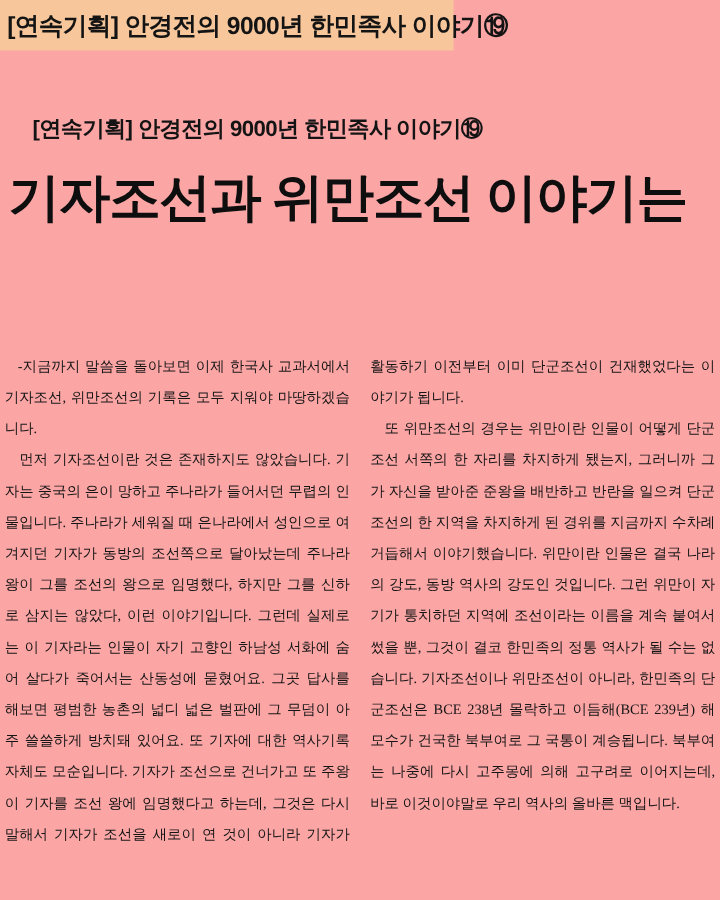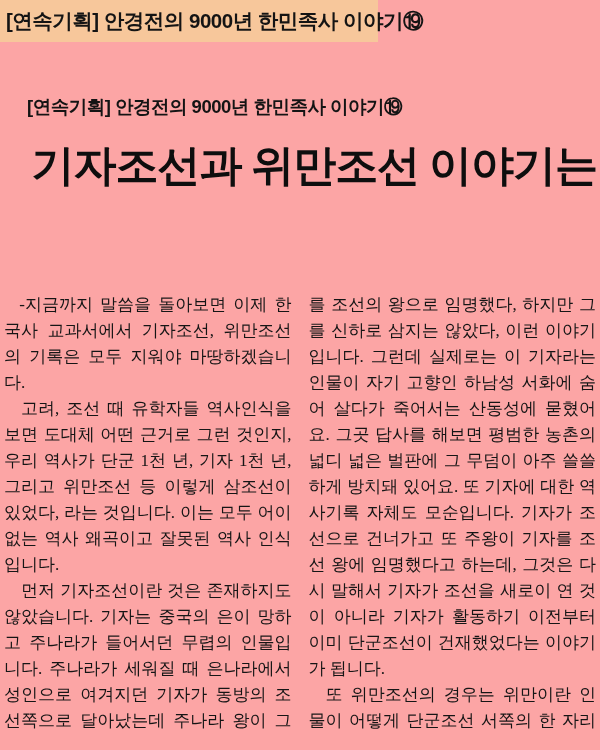--- a/index.html
+++ b/index.html
@@ -54,34 +54,34 @@
     left: 7px;
     top: 136px;
     width: 590px;
     font-family: "Liberation Serif", serif;
     font-weight: bold;
     font-size: 43px;
     line-height: 60px;
     letter-spacing: -1px;
     color: #0e0e0e;
   }
-  .headline .headline-line { white-space: nowrap; text-align: right; }
+  .headline .headline-line { white-space: nowrap; }
   
   .article-body {
     position: absolute;
     left: 4px;
     top: 292px;
     width: 592px;
     height: 456px;
     column-count: 2;
     column-gap: 17px;
     column-fill: auto;
     overflow: hidden;
     font-family: "Liberation Serif", serif;
-    font-size: 17px;
+    font-size: 12px;
     line-height: 26px;
     text-align: justify;
     word-break: break-all;
     color: #151515;
   }
   .article-body p {
     text-indent: 1em;
     margin: 0;
   }
   .article-body p.first { text-indent: 0.9em; }
@@ -96,19 +96,18 @@
   </div>
 
   <div class="kicker">[연속기획] 안경전의 9000년 한민족사 이야기⑲</div>
 
   <h1 class="headline">
     <div class="headline-line">기자조선과 위만조선 이야기는</div>
   </h1>
 
   <div class="article-body">
     <p class="first">-지금까지 말씀을 돌아보면 이제 한국사 교과서에서 기자조선, 위만조선의 기록은 모두 지워야 마땅하겠습니다.</p>
-    <p>고려, 조선 때 유학자들 역사인식을 보면 도대체 어떤 근거로 그런 것인지, 우리 역사가 단군 1천 년, 기자 1천 년, 그리고 위만조선 등 이렇게 삼조선이 있었다, 라는 것입니다. 이는 모두 어이없는 역사 왜곡이고 잘못된 역사 인식입니다.</p>
     <p>먼저 기자조선이란 것은 존재하지도 않았습니다. 기자는 중국의 은이 망하고 주나라가 들어서던 무렵의 인물입니다. 주나라가 세워질 때 은나라에서 성인으로 여겨지던 기자가 동방의 조선쪽으로 달아났는데 주나라 왕이 그를 조선의 왕으로 임명했다, 하지만 그를 신하로 삼지는 않았다, 이런 이야기입니다. 그런데 실제로는 이 기자라는 인물이 자기 고향인 하남성 서화에 숨어 살다가 죽어서는 산동성에 묻혔어요. 그곳 답사를 해보면 평범한 농촌의 넓디 넓은 벌판에 그 무덤이 아주 쓸쓸하게 방치돼 있어요. 또 기자에 대한 역사기록 자체도 모순입니다. 기자가 조선으로 건너가고 또 주왕이 기자를 조선 왕에 임명했다고 하는데, 그것은 다시 말해서 기자가 조선을 새로이 연 것이 아니라 기자가 활동하기 이전부터 이미 단군조선이 건재했었다는 이야기가 됩니다.</p>
     <p>또 위만조선의 경우는 위만이란 인물이 어떻게 단군조선 서쪽의 한 자리를 차지하게 됐는지, 그러니까 그가 자신을 받아준 준왕을 배반하고 반란을 일으켜 단군조선의 한 지역을 차지하게 된 경위를 지금까지 수차례 거듭해서 이야기했습니다. 위만이란 인물은 결국 나라의 강도, 동방 역사의 강도인 것입니다. 그런 위만이 자기가 통치하던 지역에 조선이라는 이름을 계속 붙여서 썼을 뿐, 그것이 결코 한민족의 정통 역사가 될 수는 없습니다. 기자조선이나 위만조선이 아니라, 한민족의 단군조선은 BCE 238년 몰락하고 이듬해(BCE 239년) 해모수가 건국한 북부여로 그 국통이 계승됩니다. 북부여는 나중에 다시 고주몽에 의해 고구려로 이어지는데, 바로 이것이야말로 우리 역사의 올바른 맥입니다.</p>
 
   </div>
 
 </div>
 
 </body></html>

